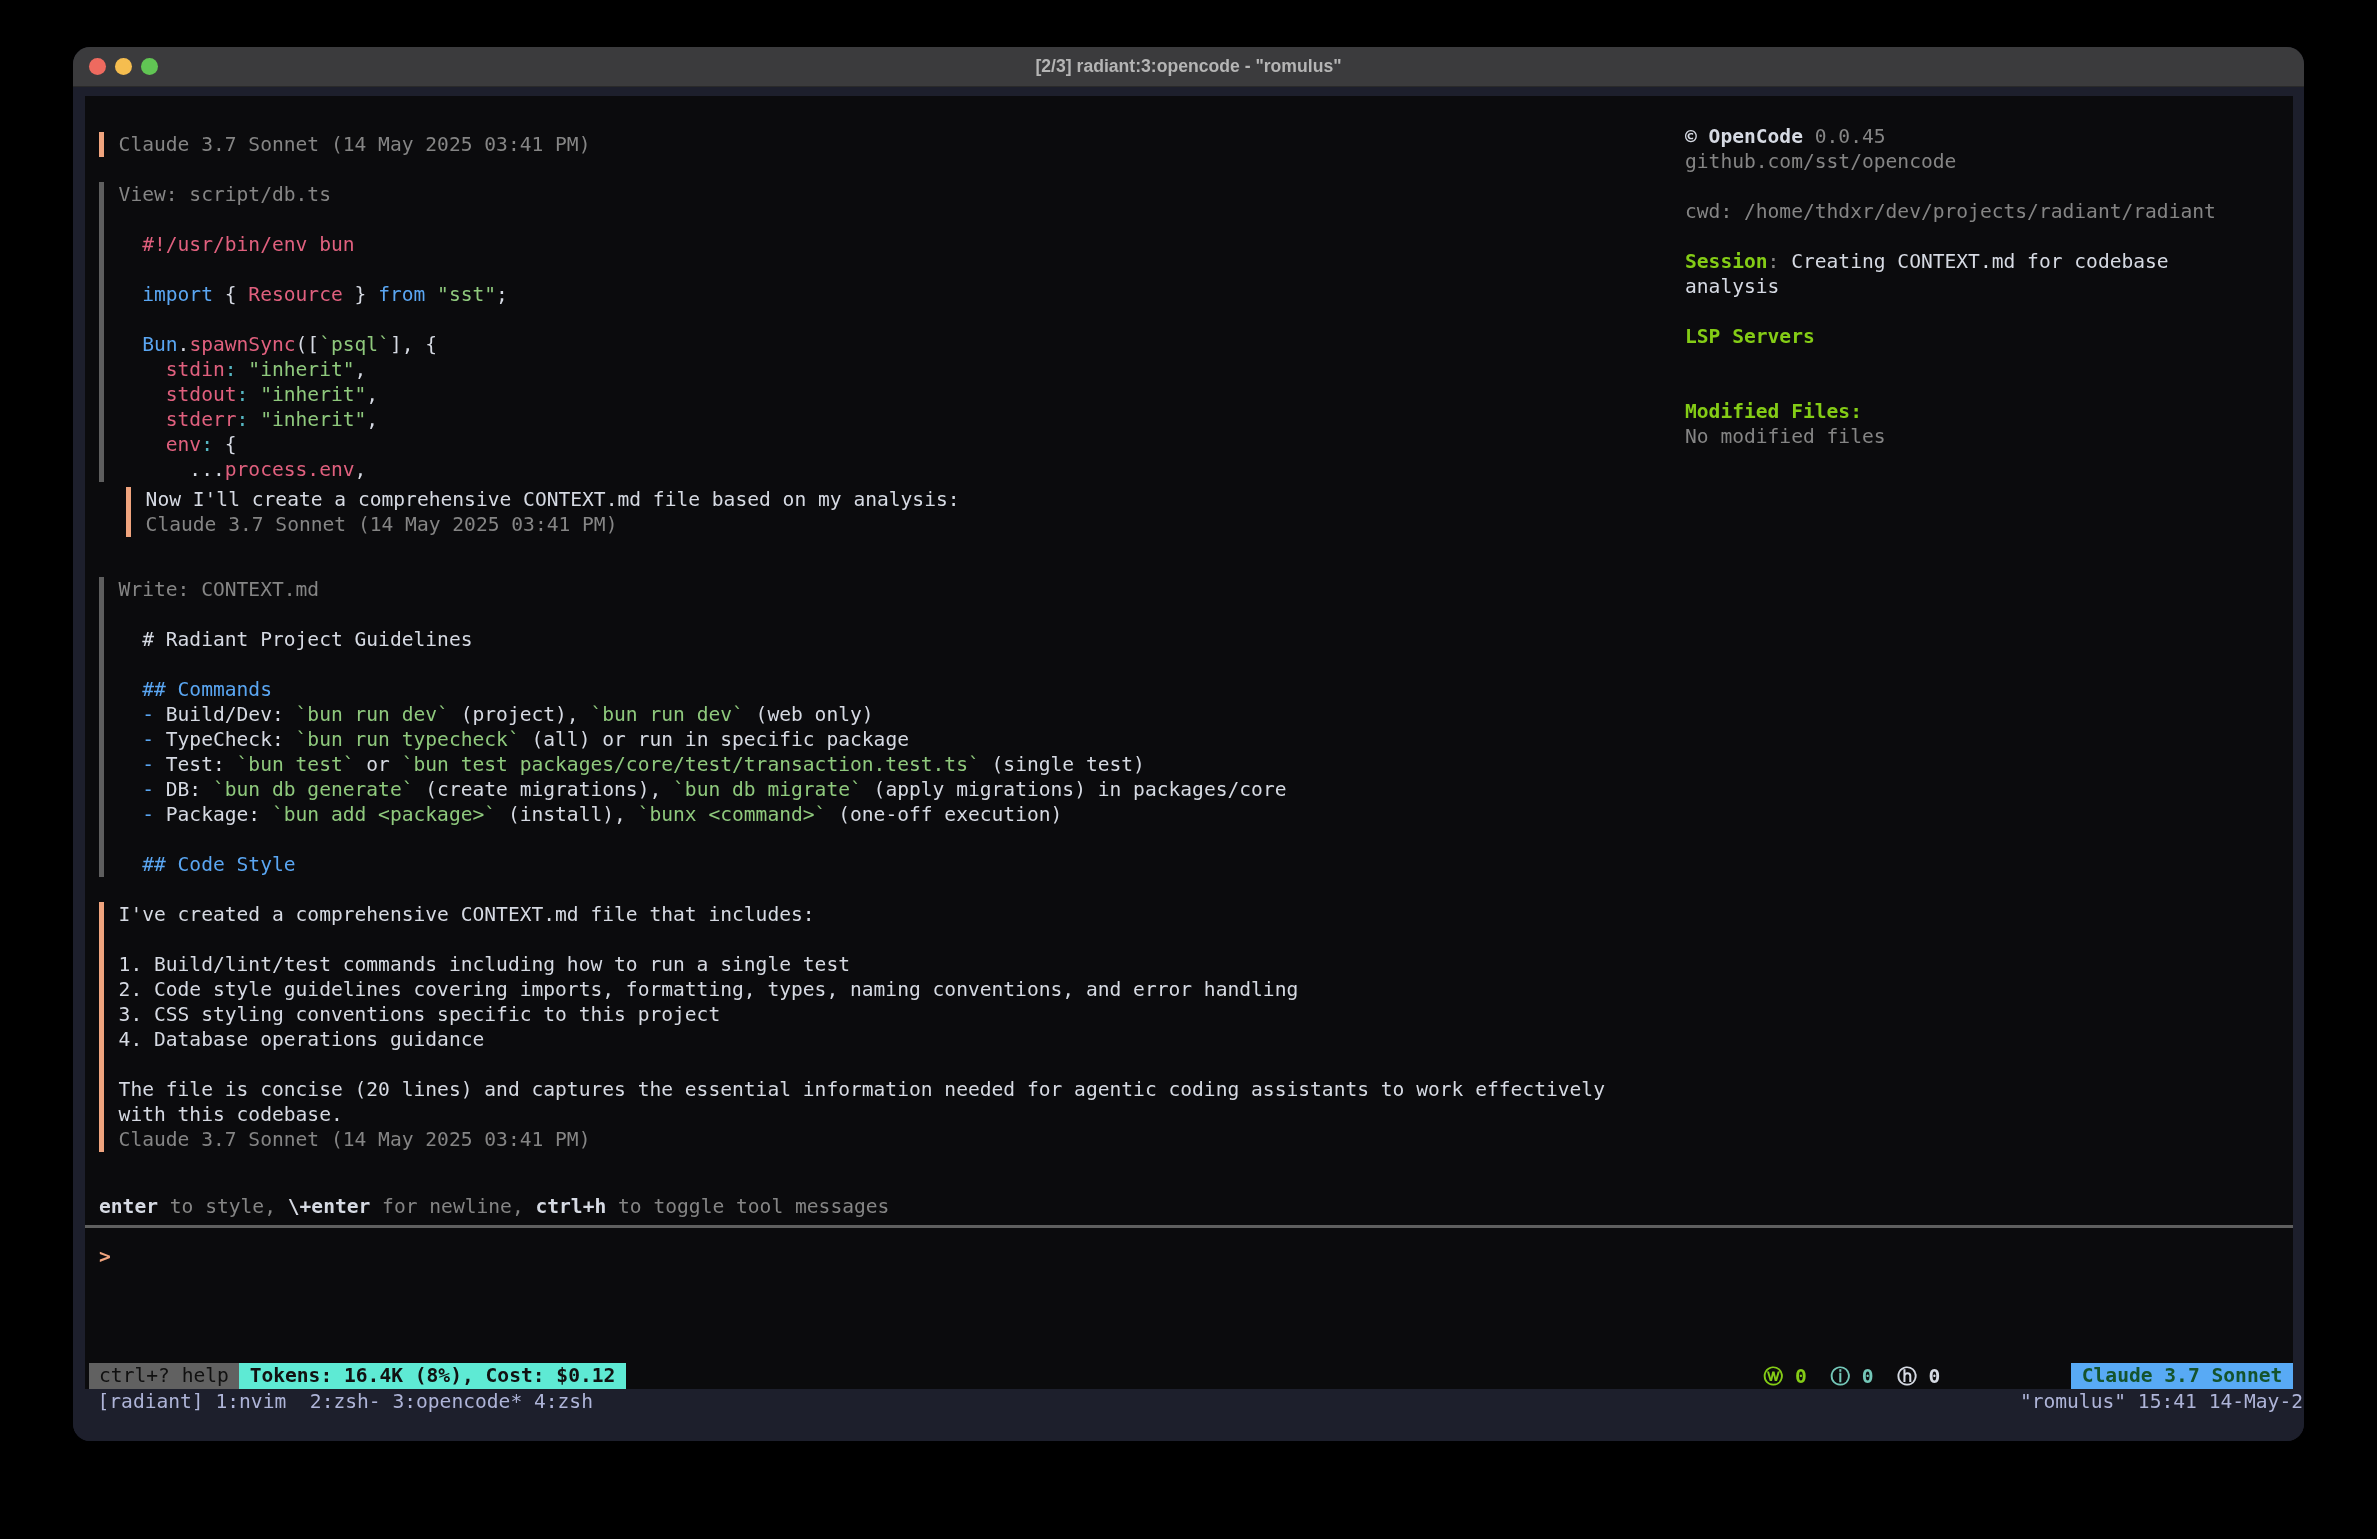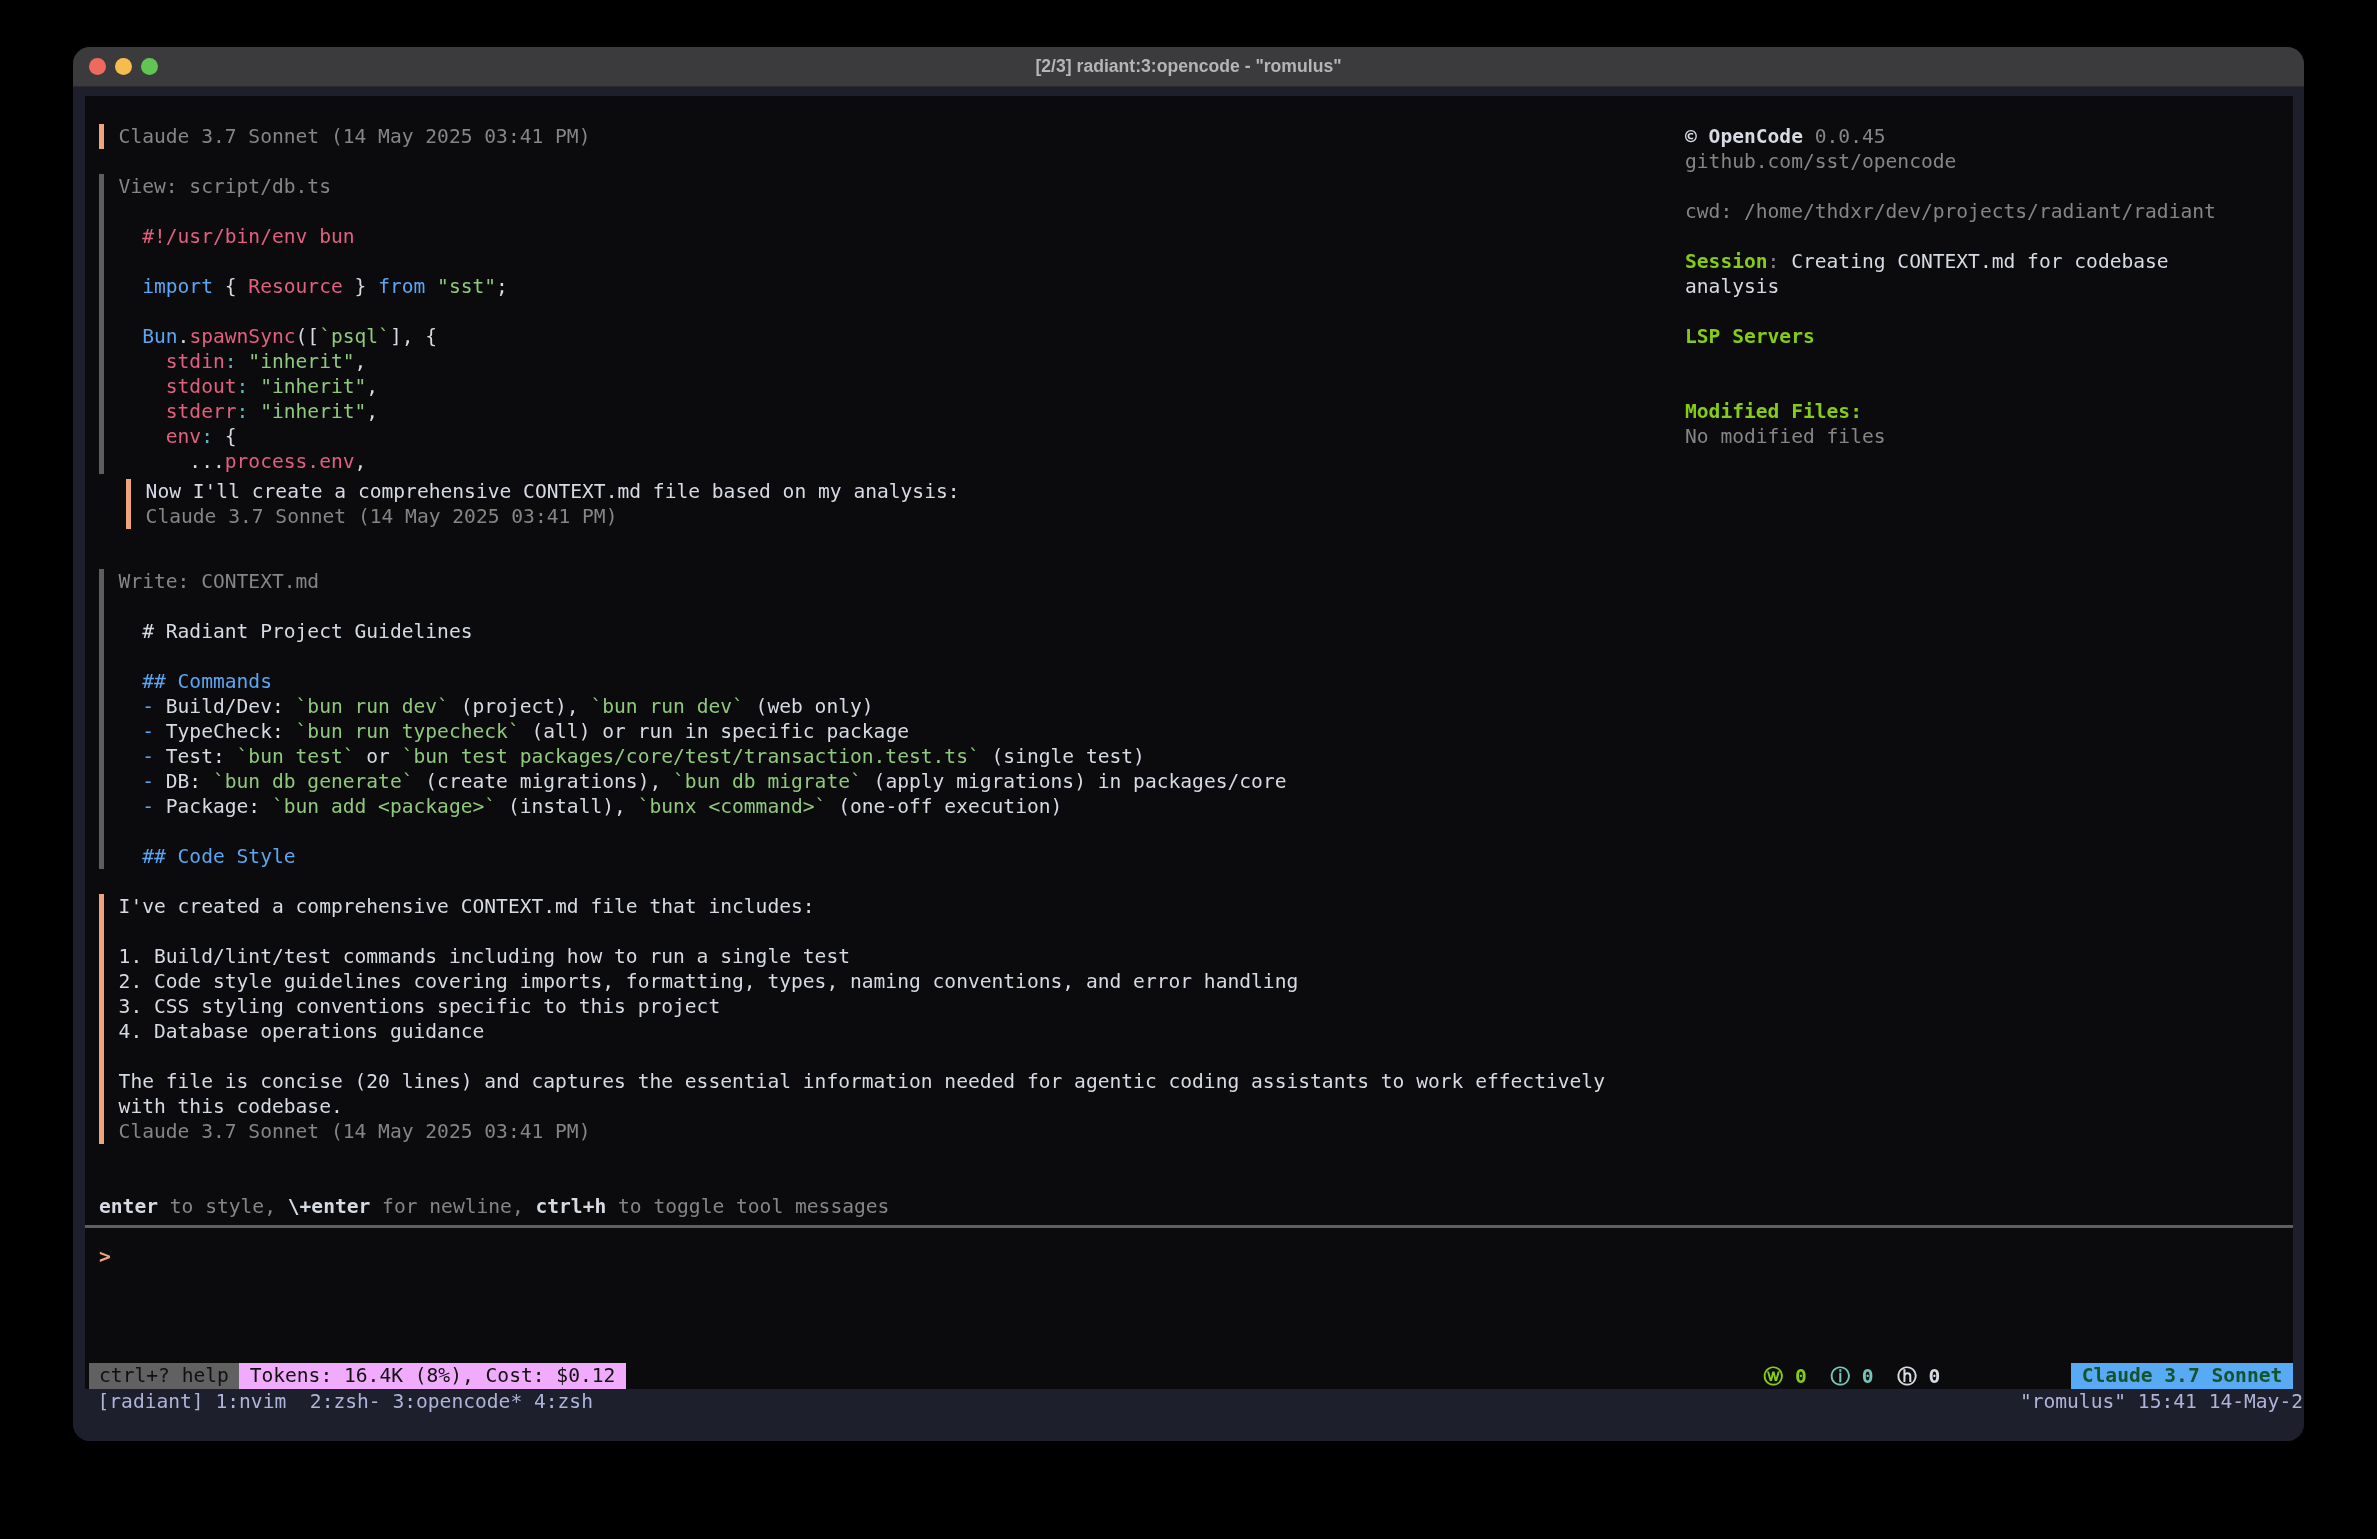--- a/index.html
+++ b/index.html
@@ -22,21 +22,21 @@
   .light.green{background:#61c554;}
   .title{
     position:absolute;left:0;right:0;top:0;height:39px;line-height:39px;text-align:center;
     font-family:"Liberation Sans",sans-serif;font-size:17.6px;font-weight:700;color:#b5b5b5;
   }
   .term{
     position:relative;width:2231px;height:1354px;background:#1d1f2c;
     font-size:19.6px;
   }
   .tui{position:absolute;left:11.7px;top:9px;width:2208px;height:1293px;background:#0b0b0d;}
-  .block{position:absolute;left:26px;display:flex;}
+  .block{position:absolute;left:26px;display:flex;margin-top:8px;}
   .bar{width:4.6px;flex:0 0 4.6px;margin-right:15px;}
   .bar.orange{background:#f0a47e;}
   .bar.gray{background:#5e5e5e;}
   .line{height:25px;line-height:25px;white-space:pre;color:#d6dae3;}
   .c-w{color:#d6dae3;}
   .c-g{color:#858585;}
   .c-pk{color:#e0607e;}
   .c-bl{color:#5aa6f2;}
   .c-gr{color:#8fc97d;}
   .c-cy{color:#56b6c2;}
@@ -51,21 +51,21 @@
   .hint{position:absolute;left:26px;top:1107px;height:25px;line-height:25px;white-space:pre;}
   .divider{position:absolute;left:11.7px;top:1138px;width:2208px;height:2.6px;background:#5f5f5f;}
   .prompt{position:absolute;left:26px;top:1157px;height:25px;line-height:25px;white-space:pre;
     font-weight:700;color:#f0a47e;width:2153px;}
   .statusrow{
     position:absolute;left:15.7px;top:1276px;width:2204px;height:26px;
     display:flex;align-items:center;white-space:pre;
   }
   .badge{display:inline-block;height:26px;line-height:26px;padding:0 10.4px;white-space:pre;}
   .badge.help{background:#616161;color:#101010;font-weight:400;}
-  .badge.tokens{background:#f0abfc;color:#111;font-weight:400;text-align:center;}
+  .badge.tokens{background:#5eead4;color:#111;font-weight:700;text-align:center;}
   .badge.model{background:#58aaf5;color:#14532d;font-weight:600;margin-left:28px;}
   .statusright{margin-left:auto;display:flex;align-items:center;gap:103px;}
   .indicators{white-space:pre;}
   .tmuxbar{
     position:absolute;left:16px;top:1302px;width:2231px;height:25px;background:#1d1f2c;
     color:#aeb4d8;display:flex;align-items:center;padding:0 5.2px 0 8.5px;box-sizing:border-box;
     white-space:pre;
     gap:48px;
   }
   .tmux-right{margin-left:auto;}

